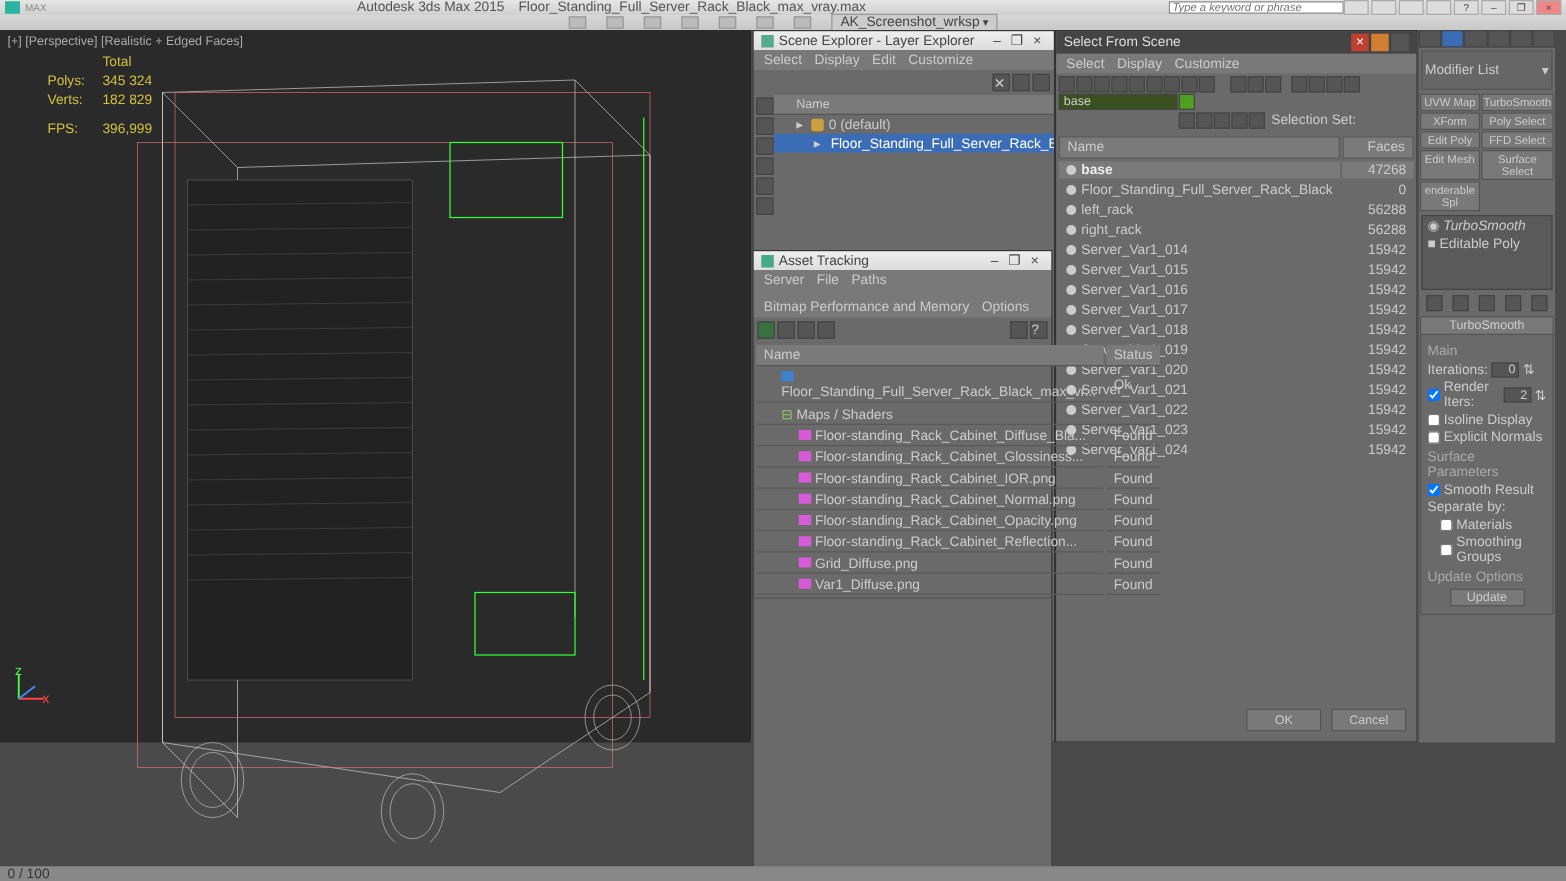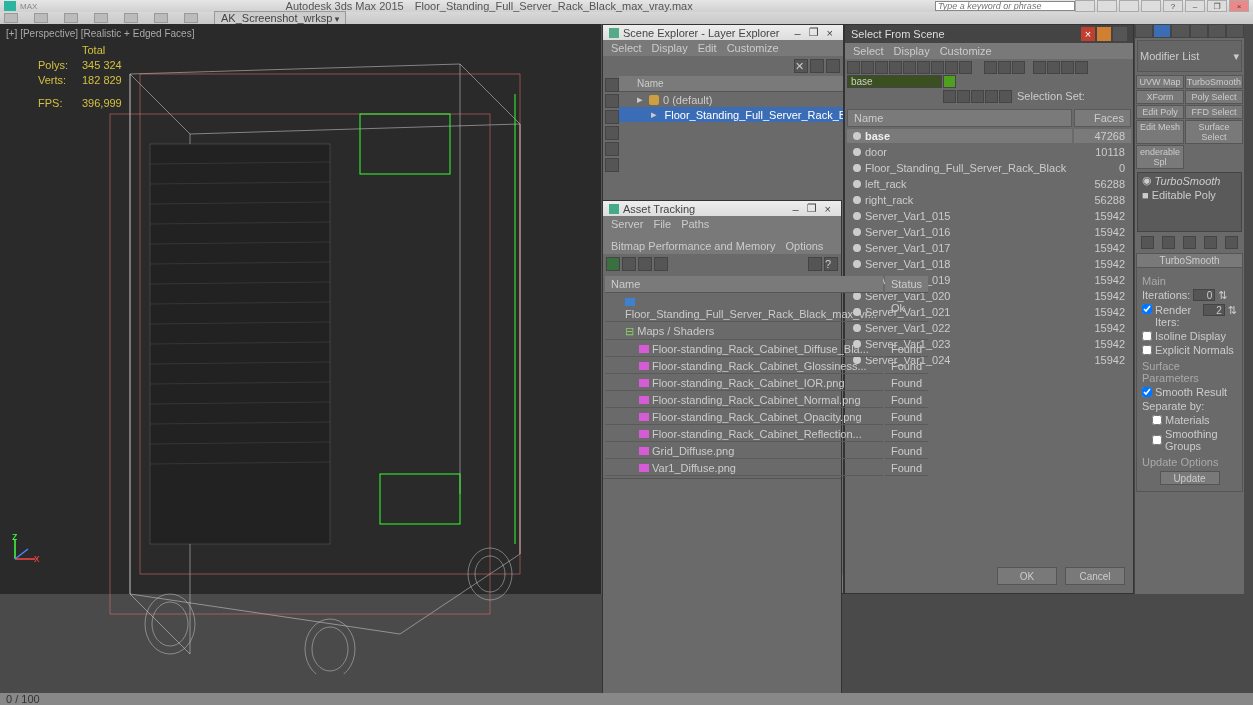--- a/index.html
+++ b/index.html
@@ -2,21 +2,21 @@
 <html><head>
 <meta charset="utf-8">
 <style>
 * { margin: 0; padding: 0; box-sizing: border-box; font-family: "Segoe UI", Tahoma, sans-serif; font-size: 11px; }
 body { background: #4a4a4a; color: #ccc; width: 1253px; height: 705px; overflow: hidden; position: relative; }
 .titlebar { background: linear-gradient(#e6e6e6, #d0d0d0); height: 12px; display: flex; align-items: center; padding: 0 4px; color: #333; }
 .titlebar .title { flex: 1; text-align: center; font-size: 10px; color: #555; }
 .win-controls { display: flex; gap: 2px; }
 .win-btn { width: 20px; height: 12px; background: #ddd; border: 1px solid #aaa; display: flex; align-items: center; justify-content: center; font-size: 8px; color: #444; }
 .win-btn.close { background: #e88; }
-.toolbar { background: linear-gradient(#d8d8d8, #c8c8c8); height: 12px; display: flex; align-items: center; padding: 0 4px; gap: 16px; }
+.toolbar { background: linear-gradient(#d8d8d8, #c8c8c8); height: 12px; display: flex; align-items: center; padding: 0 4px; gap: 16px; justify-content: center; }
 .tb-icon { width: 14px; height: 10px; background: #bbb; border: 1px solid #999; }
 .tb-tab { background: #ccc; border: 1px solid #999; padding: 0 6px; font-size: 9px; color: #444; }
 .search-box { background: #fff; border: 1px solid #888; width: 140px; height: 10px; font-size: 9px; padding: 0 2px; color: #888; font-style: italic; }
 .main-area { display: flex; height: 570px; }
 .viewport { width: 602px; height: 100%; background: #2a2a2a; position: relative; border-right: 1px solid #555; }
 .vp-label { position: absolute; top: 4px; left: 6px; color: #aaa; font-size: 10px; }
 .stats { position: absolute; top: 18px; left: 30px; color: #d4c040; font-size: 10px; line-height: 13px; }
 .stats td { padding: 0 6px; color: #d4c040; }
 .axis-gizmo { position: absolute; bottom: 30px; left: 10px; width: 30px; height: 30px; }
 .rack-render { position: absolute; top: 30px; left: 80px; width: 480px; height: 620px; }
@@ -78,21 +78,21 @@
 .mod-btn-grid { display: grid; grid-template-columns: 1fr 1fr; gap: 1px; padding: 1px; }
 .mod-btn { background: #797979; border: 1px solid #555; color: #ccc; font-size: 9px; padding: 1px; text-align: center; }
 .mod-stack { background: #5a5a5a; margin: 2px; border: 1px solid #444; min-height: 60px; font-size: 10px; }
 .mod-stack-row { padding: 1px 4px; display: flex; align-items: center; gap: 3px; }
 .mod-tools { display: flex; gap: 1px; padding: 2px; justify-content: space-around; }
 .mod-tools .mt { width: 13px; height: 13px; background: #555; border: 1px solid #444; }
 .rollout { background: #6a6a6a; border: 1px solid #555; margin: 2px 1px; }
 .rollout-title { background: #797979; text-align: center; font-size: 10px; padding: 1px; border-bottom: 1px solid #555; }
 .rollout-body { padding: 3px 5px; font-size: 10px; }
 .rollout-body label { display: flex; align-items: center; gap: 3px; margin: 2px 0; }
-.spinner-row { display: flex; gap: 3px; margin: 2px 0; }
+.spinner-row { display: flex; align-items: center; gap: 3px; margin: 2px 0; }
 .spinner { width: 22px; height: 12px; background: #555; border: 1px solid #444; color: #ccc; text-align: right; padding: 0 2px; font-size: 10px; }
 .section-label { color: #aaa; margin-top: 4px; }
 .radio-group label { margin-left: 8px; }
 .update-btn { display:block; margin: 3px auto; width:60px; height:14px; background:#797979; border:1px solid #555; color:#ccc; font-size:10px; }
 input[type=checkbox],input[type=radio]{ width:10px;height:10px; }
 </style>
 </head>
 <body>
 
 <div class="titlebar">
@@ -326,29 +326,20 @@
                   <span class="ball"></span>
                   <span style="font-weight:bold;">base</span>
                 </div>
               </td>
               <td class="num">47268</td>
             </tr>
             <tr>
               <td>
                 <div class="sfs-row">
                   <span class="ball"></span>
-                  <span style="">door</span>
-                </div>
-              </td>
-              <td class="num">10118</td>
-            </tr>
-            <tr>
-              <td>
-                <div class="sfs-row">
-                  <span class="ball"></span>
                   <span style="">Floor_Standing_Full_Server_Rack_Black</span>
                 </div>
               </td>
               <td class="num">0</td>
             </tr>
             <tr>
               <td>
                 <div class="sfs-row">
                   <span class="ball"></span>
                   <span style="">left_rack</span>
@@ -357,20 +348,29 @@
               <td class="num">56288</td>
             </tr>
             <tr>
               <td>
                 <div class="sfs-row">
                   <span class="ball"></span>
                   <span style="">right_rack</span>
                 </div>
               </td>
               <td class="num">56288</td>
+            </tr>
+            <tr>
+              <td>
+                <div class="sfs-row">
+                  <span class="ball"></span>
+                  <span style="">Server_Var1_014</span>
+                </div>
+              </td>
+              <td class="num">15942</td>
             </tr>
             <tr>
               <td>
                 <div class="sfs-row">
                   <span class="ball"></span>
                   <span style="">Server_Var1_015</span>
                 </div>
               </td>
               <td class="num">15942</td>
             </tr>

